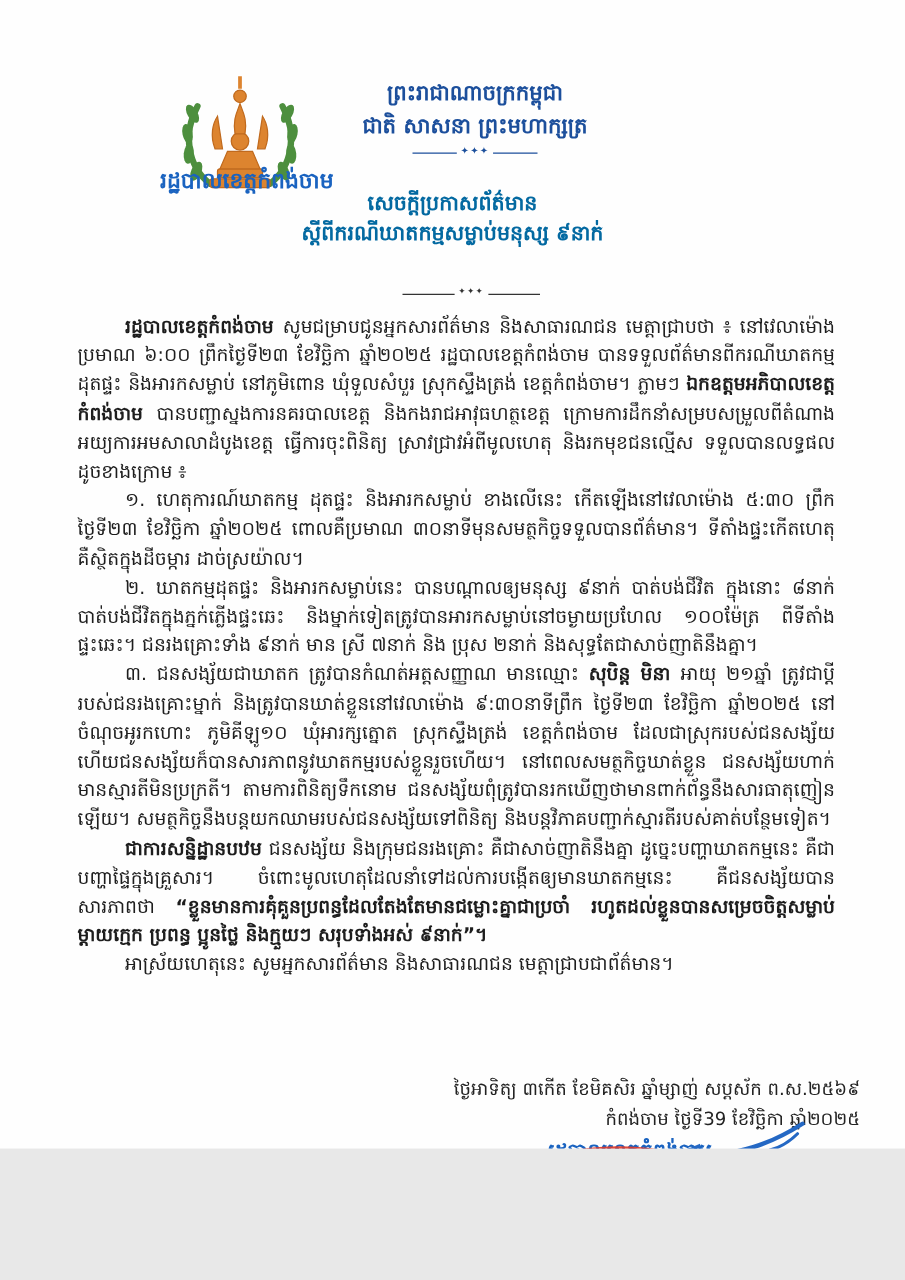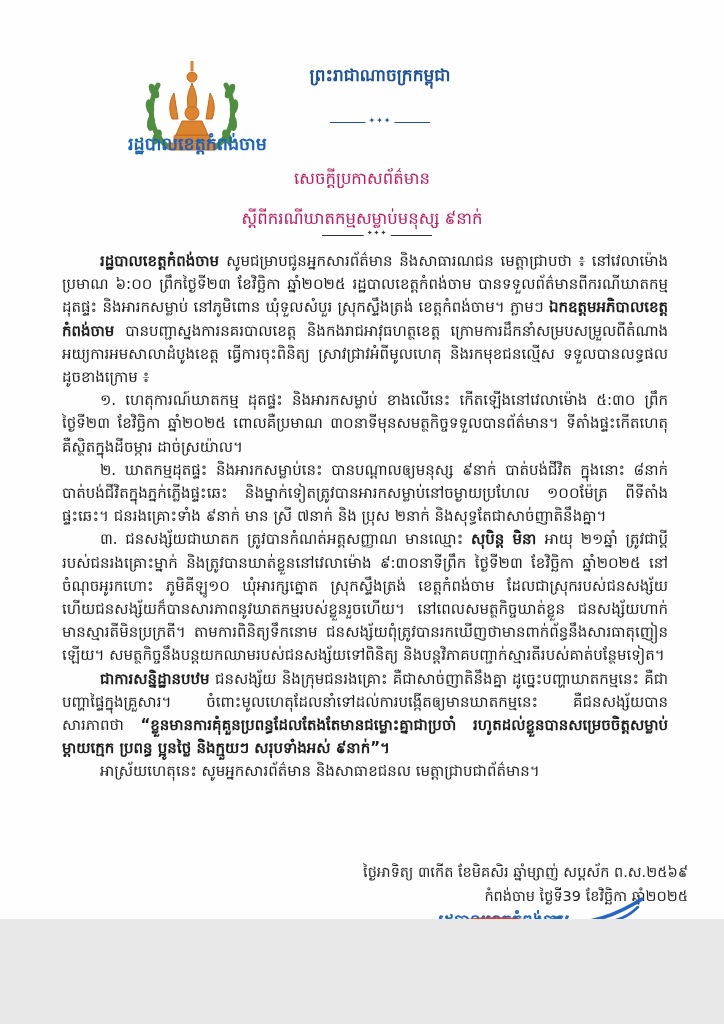--- a/index.html
+++ b/index.html
@@ -17,21 +17,21 @@
   .kingdom-block{position:absolute;left:248px;top:62px;width:264px;text-align:center;}
   .kingdom-line{font-weight:bold;color:var(--blue);font-size:17px;line-height:26px;}
   .hdr-divider{position:absolute;left:330px;top:118px;width:100px;height:8px;}
   .hdr-divider .bar{border-top:1.6px solid var(--blue);position:relative;top:4px;}
   .hdr-divider .orn{position:absolute;left:50%;top:-2px;transform:translateX(-50%);
     font-size:8px;color:var(--blue);background:#fefefe;padding:0 3px;letter-spacing:1px;}
   .org-name{position:absolute;left:128px;top:133px;font-weight:bold;color:var(--blue2);
     font-size:17.5px;}
   
   .title-block{position:absolute;left:60px;top:151px;width:604px;text-align:center;}
-  .title-line{font-weight:normal;font-size:16.5px;line-height:24px;color:#be185d;margin-top:16px;}
+  .title-line{font-weight:bold;font-size:16.5px;line-height:24px;color:#0369a1;}
   .title-divider{position:absolute;left:322px;top:231px;width:110px;height:8px;}
   .title-divider .bar{border-top:1.4px solid #333;position:relative;top:4px;}
   .title-divider .orn{position:absolute;left:50%;top:-2px;transform:translateX(-50%);
     font-size:7px;color:#333;background:#fefefe;padding:0 3px;letter-spacing:1px;}
   
   .body-text{position:absolute;left:62px;top:250px;width:606px;
     font-size:15px;line-height:23.2px;text-align:justify;}
   .body-text p{margin:0;}
   .body-text p.indent{text-indent:38px;}
   .bold{font-weight:bold;}
@@ -75,20 +75,21 @@
         <circle cx="54" cy="22" r="5"></circle>
         <path d="M54,16 L54,6" stroke="#dd842f" stroke-width="3"></path>
         <path d="M34,64 C30,54 32,44 36,38 L40,64 Z"></path>
         <path d="M74,64 C78,54 76,44 72,38 L68,64 Z"></path>
       </g>
     </svg>
   </div>
 
   <div class="kingdom-block">
     <div class="kingdom-line">ព្រះរាជាណាចក្រកម្ពុជា</div>
+    <div class="kingdom-line">ជាតិ សាសនា ព្រះមហាក្សត្រ</div>
   </div>
   <div class="hdr-divider">
     <div class="bar"></div>
       <div class="orn">✦✦✦</div>
   </div>
 
   <div class="org-name">រដ្ឋបាលខេត្តកំពង់ចាម</div>
 
   <div class="title-block">
     <div class="title-line">សេចក្តីប្រកាសព័ត៌មាន</div>
@@ -98,21 +99,21 @@
     <div class="bar"></div>
       <div class="orn">✦✦✦</div>
   </div>
 
   <div class="body-text">
       <p class="indent"><span class="bold">រដ្ឋបាលខេត្តកំពង់ចាម </span><span>សូមជម្រាបជូនអ្នកសារព័ត៌មាន និងសាធារណជន មេត្តាជ្រាបថា ៖ នៅវេលាម៉ោងប្រមាណ ៦:០០ ព្រឹកថ្ងៃទី២៣ ខែវិច្ឆិកា ឆ្នាំ២០២៥ រដ្ឋបាលខេត្តកំពង់ចាម បានទទួលព័ត៌មានពីករណីឃាតកម្ម ដុតផ្ទះ និងអារកសម្លាប់ នៅភូមិពោន ឃុំទួលសំបួរ ស្រុកស្ទឹងត្រង់ ខេត្តកំពង់ចាម។ ភ្លាមៗ </span><span class="bold">ឯកឧត្តមអភិបាលខេត្តកំពង់ចាម </span><span>បានបញ្ជាស្នងការនគរបាលខេត្ត និងកងរាជអាវុធហត្ថខេត្ត ក្រោមការដឹកនាំសម្របសម្រួលពីតំណាងអយ្យការអមសាលាដំបូងខេត្ត ធ្វើការចុះពិនិត្យ ស្រាវជ្រាវអំពីមូលហេតុ និងរកមុខជនល្មើស ទទួលបានលទ្ធផលដូចខាងក្រោម ៖</span></p>
       <p class="indent"><span>១. ហេតុការណ៍ឃាតកម្ម ដុតផ្ទះ និងអារកសម្លាប់ ខាងលើនេះ កើតឡើងនៅវេលាម៉ោង ៥:៣០ ព្រឹក ថ្ងៃទី២៣ ខែវិច្ឆិកា ឆ្នាំ២០២៥ ពោលគឺប្រមាណ ៣០នាទីមុនសមត្ថកិច្ចទទួលបានព័ត៌មាន។ ទីតាំងផ្ទះកើតហេតុ គឺស្ថិតក្នុងដីចម្ការ ដាច់ស្រយ៉ាល។</span></p>
       <p class="indent"><span>២. ឃាតកម្មដុតផ្ទះ និងអារកសម្លាប់នេះ បានបណ្ដាលឲ្យមនុស្ស ៩នាក់ បាត់បង់ជីវិត ក្នុងនោះ ៨នាក់ បាត់បង់ជីវិតក្នុងភ្នក់ភ្លើងផ្ទះឆេះ និងម្នាក់ទៀតត្រូវបានអារកសម្លាប់នៅចម្ងាយប្រហែល ១០០ម៉ែត្រ ពីទីតាំងផ្ទះឆេះ។ ជនរងគ្រោះទាំង ៩នាក់ មាន ស្រី ៧នាក់ និង ប្រុស ២នាក់ និងសុទ្ធតែជាសាច់ញាតិនឹងគ្នា។</span></p>
       <p class="indent"><span>៣. ជនសង្ស័យជាឃាតក ត្រូវបានកំណត់អត្តសញ្ញាណ មានឈ្មោះ </span><span class="bold">សុបិន្ត មិនា </span><span>អាយុ ២១ឆ្នាំ ត្រូវជាប្ដីរបស់ជនរងគ្រោះម្នាក់ និងត្រូវបានឃាត់ខ្លួននៅវេលាម៉ោង ៩:៣០នាទីព្រឹក ថ្ងៃទី២៣ ខែវិច្ឆិកា ឆ្នាំ២០២៥ នៅចំណុចអូរកហោះ ភូមិគីឡូ១០ ឃុំអារក្សត្នោត ស្រុកស្ទឹងត្រង់ ខេត្តកំពង់ចាម ដែលជាស្រុករបស់ជនសង្ស័យ ហើយជនសង្ស័យក៏បានសារភាពនូវឃាតកម្មរបស់ខ្លួនរួចហើយ។ នៅពេលសមត្ថកិច្ចឃាត់ខ្លួន ជនសង្ស័យហាក់មានស្មារតីមិនប្រក្រតី។ តាមការពិនិត្យទឹកនោម ជនសង្ស័យពុំត្រូវបានរកឃើញថាមានពាក់ព័ន្ធនឹងសារធាតុញៀនឡើយ។ សមត្ថកិច្ចនឹងបន្តយកឈាមរបស់ជនសង្ស័យទៅពិនិត្យ និងបន្តវិភាគបញ្ជាក់ស្មារតីរបស់គាត់បន្ថែមទៀត។</span></p>
       <p class="indent"><span class="bold">ជាការសន្និដ្ឋានបឋម </span><span>ជនសង្ស័យ និងក្រុមជនរងគ្រោះ គឺជាសាច់ញាតិនឹងគ្នា ដូច្នេះបញ្ហាឃាតកម្មនេះ គឺជាបញ្ហាផ្ទៃក្នុងគ្រួសារ។ ចំពោះមូលហេតុដែលនាំទៅដល់ការបង្កើតឲ្យមានឃាតកម្មនេះ គឺជនសង្ស័យបានសារភាពថា </span><span class="bold">“ខ្លួនមានការគុំគួនប្រពន្ធដែលតែងតែមានជម្លោះគ្នាជាប្រចាំ រហូតដល់ខ្លួនបានសម្រេចចិត្តសម្លាប់ម្ដាយក្មេក ប្រពន្ធ ប្អូនថ្លៃ និងក្មួយៗ សរុបទាំងអស់ ៩នាក់”។</span></p>
-      <p class="indent"><span>អាស្រ័យហេតុនេះ សូមអ្នកសារព័ត៌មាន និងសាធាខជនល មេត្តាជ្រាបជាព័ត៌មាន។</span></p>
+      <p class="indent"><span>អាស្រ័យហេតុនេះ សូមអ្នកសារព័ត៌មាន និងសាធារណជន មេត្តាជ្រាបជាព័ត៌មាន។</span></p>
     </div>
 
   <div class="sig-block">
     <div class="sig-line">ថ្ងៃអាទិត្យ ៣កើត ខែមិគសិរ ឆ្នាំម្សាញ់ សប្តស័ក ព.ស.២៥៦៩</div>
     <div class="sig-line">កំពង់ចាម ថ្ងៃទី39 ខែវិច្ឆិកា ឆ្នាំ២០២៥</div>
     <div class="sig-signer">រដ្ឋបាលខេត្តកំពង់ចាម</div>
   </div>
 
   <div class="sig-arrow">
     <svg viewBox="0 0 130 45" width="130" height="45">

